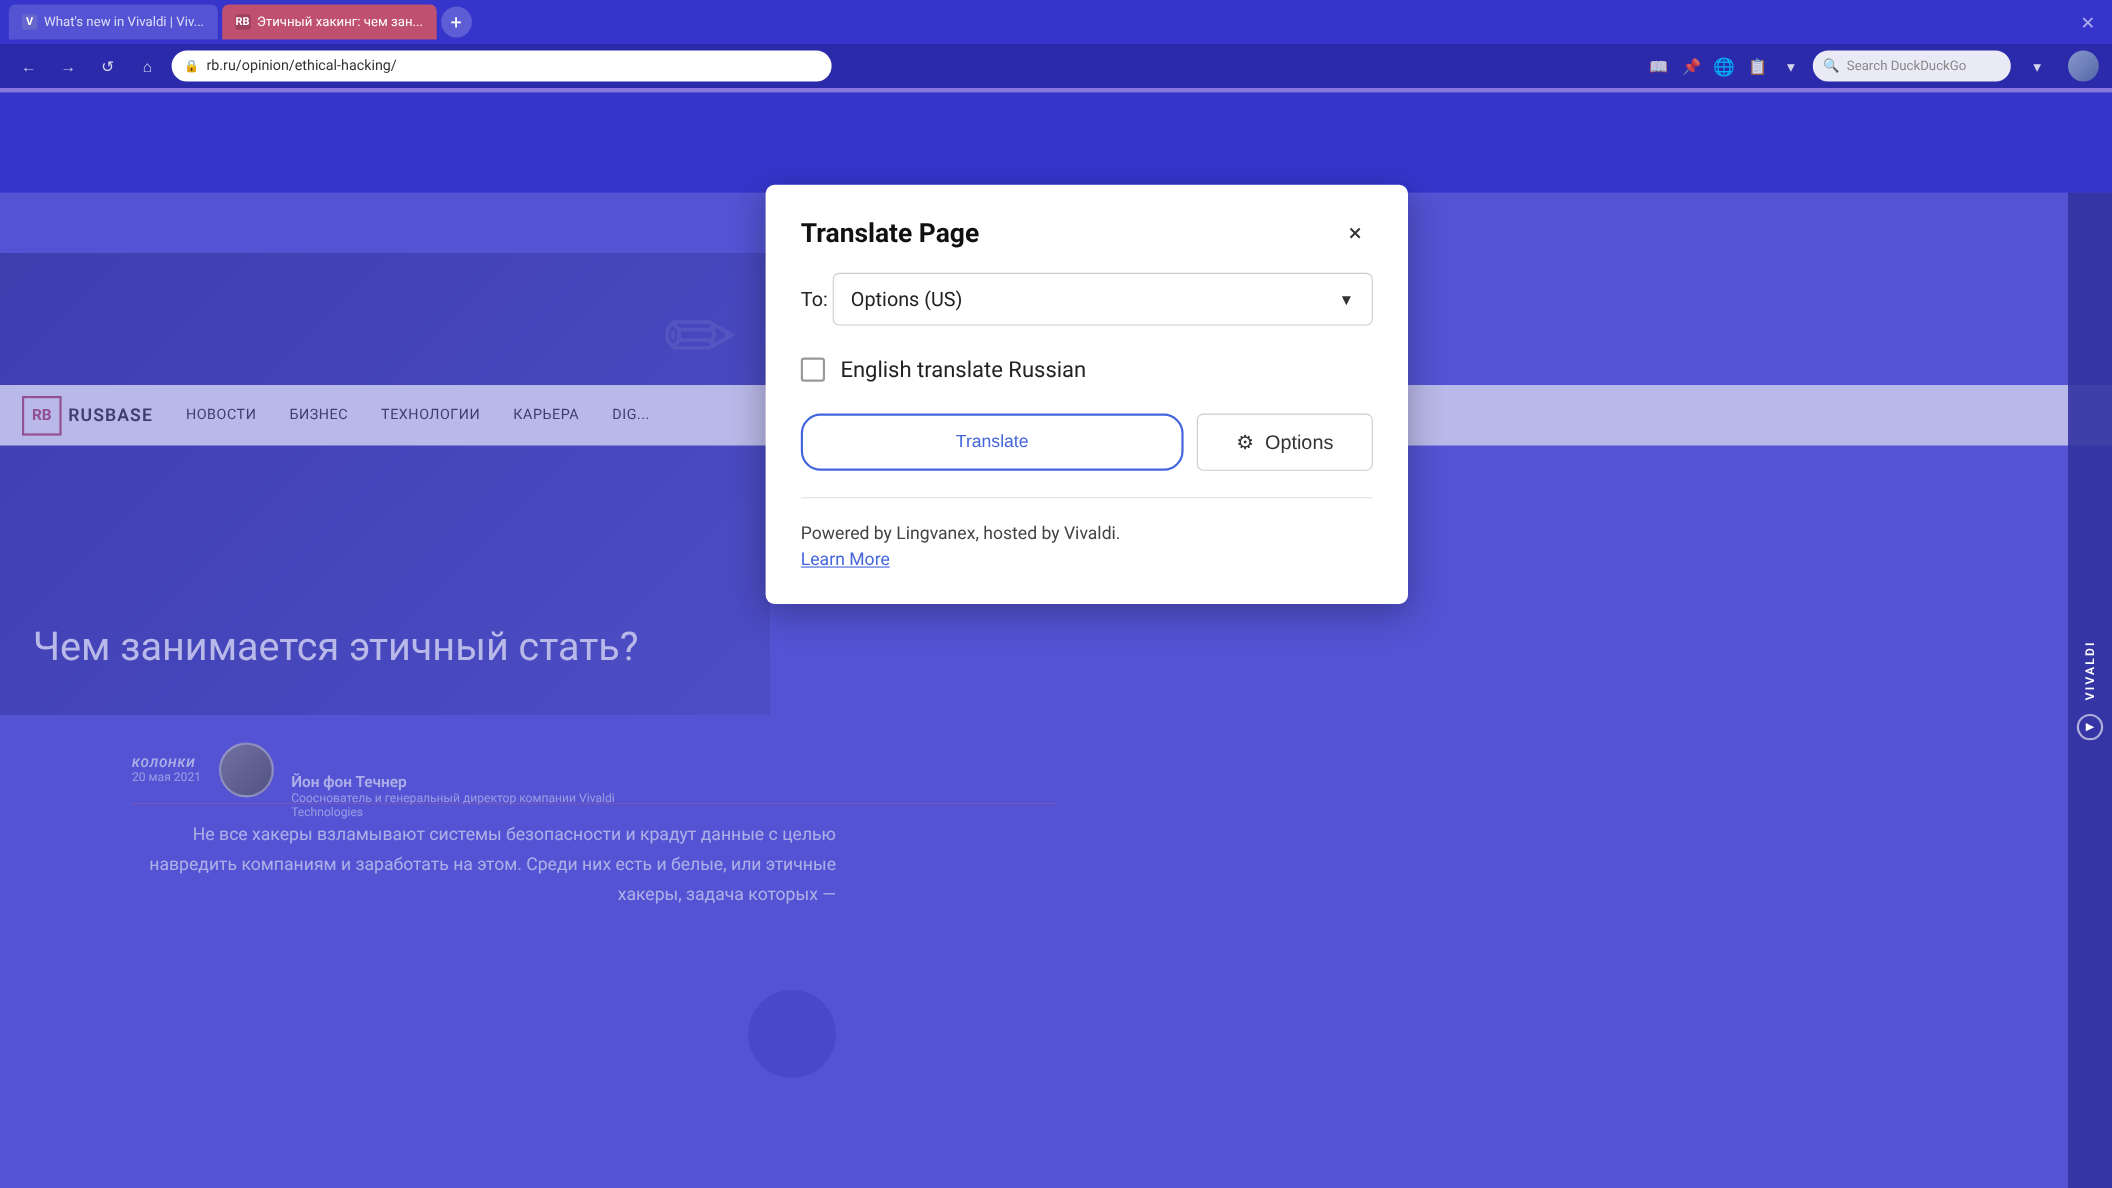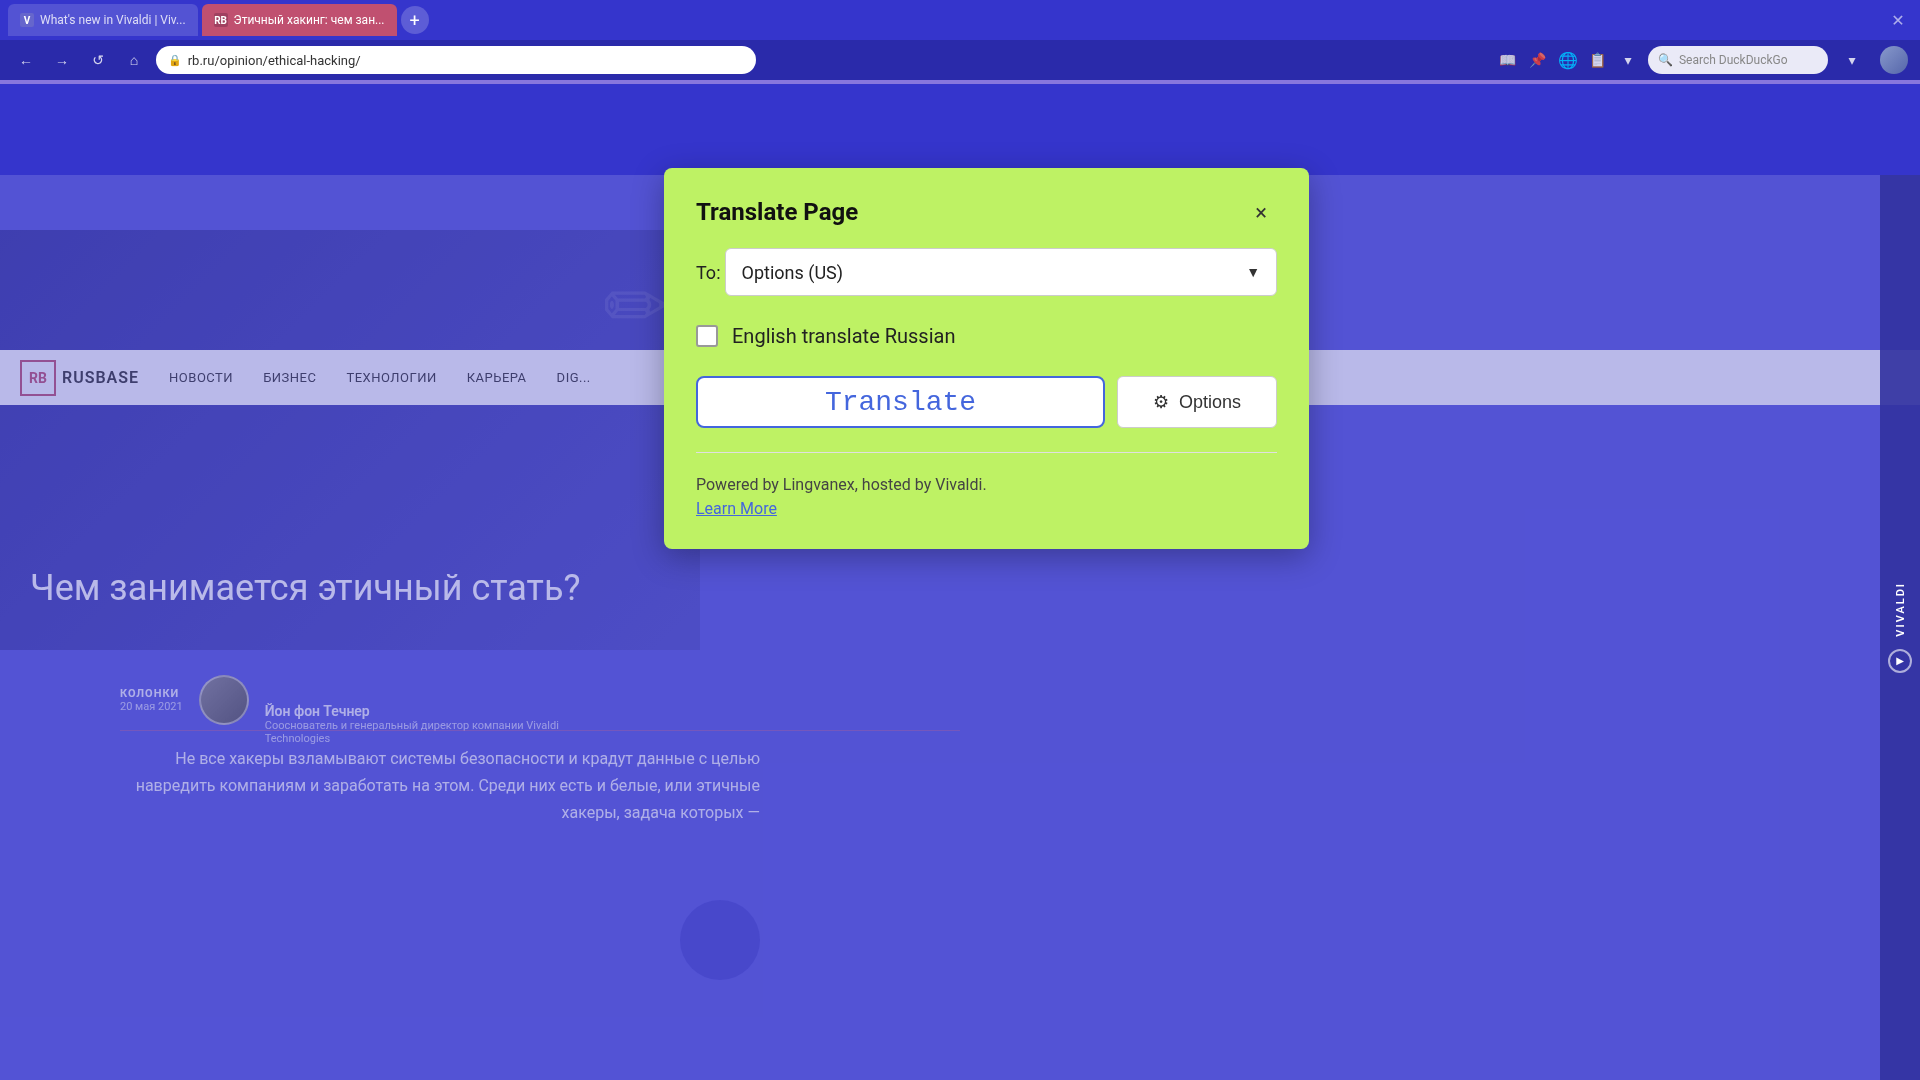--- a/index.html
+++ b/index.html
@@ -252,20 +252,21 @@
       align-items: center;
       gap: 16px;
       z-index: 1;
     }
 
     .author-category {
       font-size: 11px;
       color: rgba(255,255,255,0.9);
       font-weight: 600;
       letter-spacing: 1px;
+      font-style: italic;
     }
 
     .author-date {
       font-size: 11px;
       color: rgba(255,255,255,0.7);
     }
 
     .author-avatar {
       width: 50px;
       height: 50px;
@@ -333,23 +334,23 @@
       align-items: center;
       justify-content: center;
       color: white;
       font-size: 10px;
     }
 
     
     .translate-dialog {
       position: absolute;
       top: 168px;
-      left: 664px;
-      width: 645px;
-      background: #bef264;
+      left: 696px;
+      width: 584px;
+      background: #ffffff;
       border-radius: 8px;
       box-shadow: 0 8px 32px rgba(0,0,0,0.3);
       z-index: 100;
       overflow: hidden;
     }
 
     .dialog-header {
       display: flex;
       align-items: center;
       justify-content: space-between;
@@ -436,30 +437,29 @@
     .button-row {
       display: flex;
       gap: 12px;
       margin-bottom: 24px;
     }
 
     .translate-btn {
       flex: 1;
       height: 52px;
       border: 2.5px solid #4466dd;
-      border-radius: 8px;
+      border-radius: 18px;
       background: white;
       color: #4466dd;
-      font-size: 28px;
+      font-size: 16px;
       font-weight: 500;
       cursor: pointer;
       display: flex;
       align-items: center;
       justify-content: center;
-      font-family: Liberation Mono, monospace;
     }
 
     .options-btn {
       width: 160px;
       height: 52px;
       border: 1.5px solid #ccc;
       border-radius: 6px;
       background: white;
       color: #333;
       font-size: 18px;

